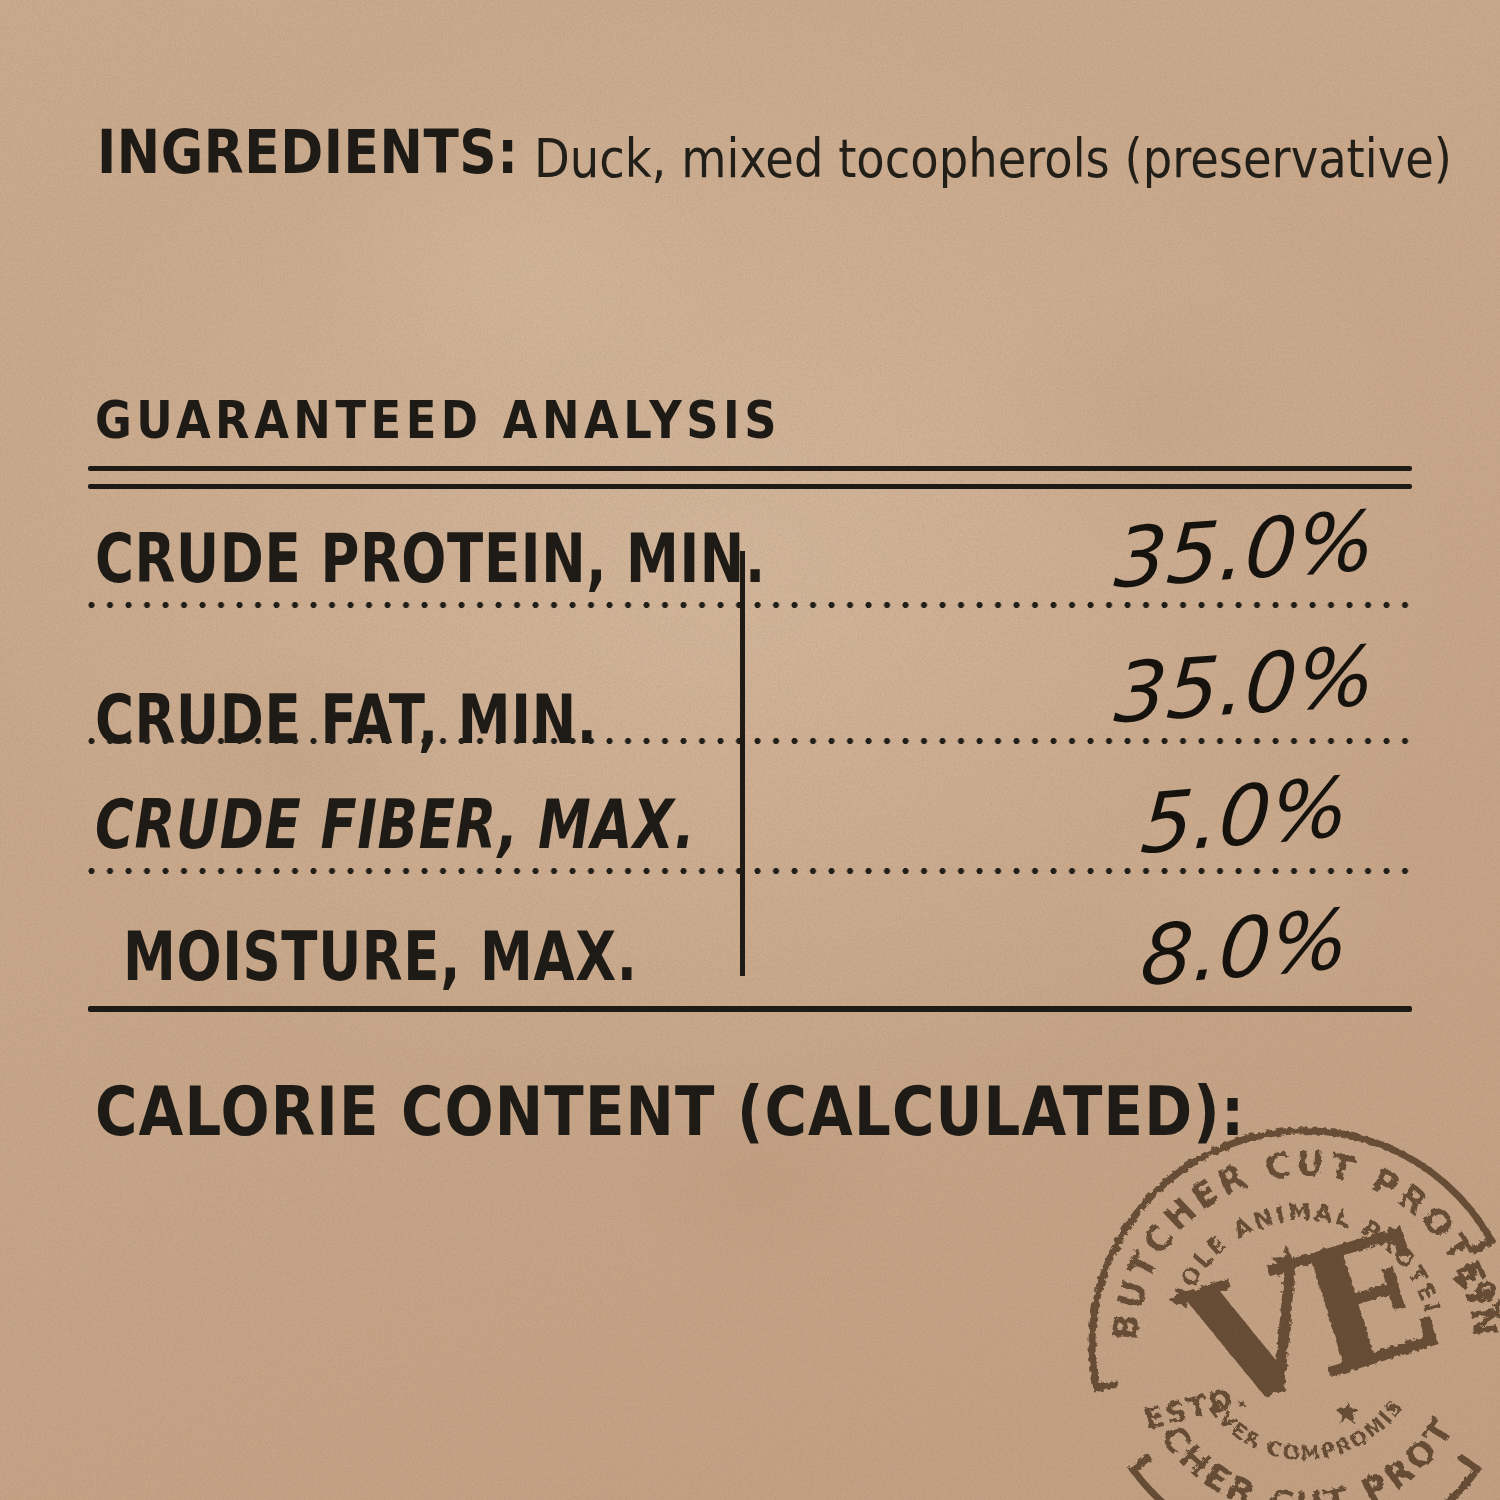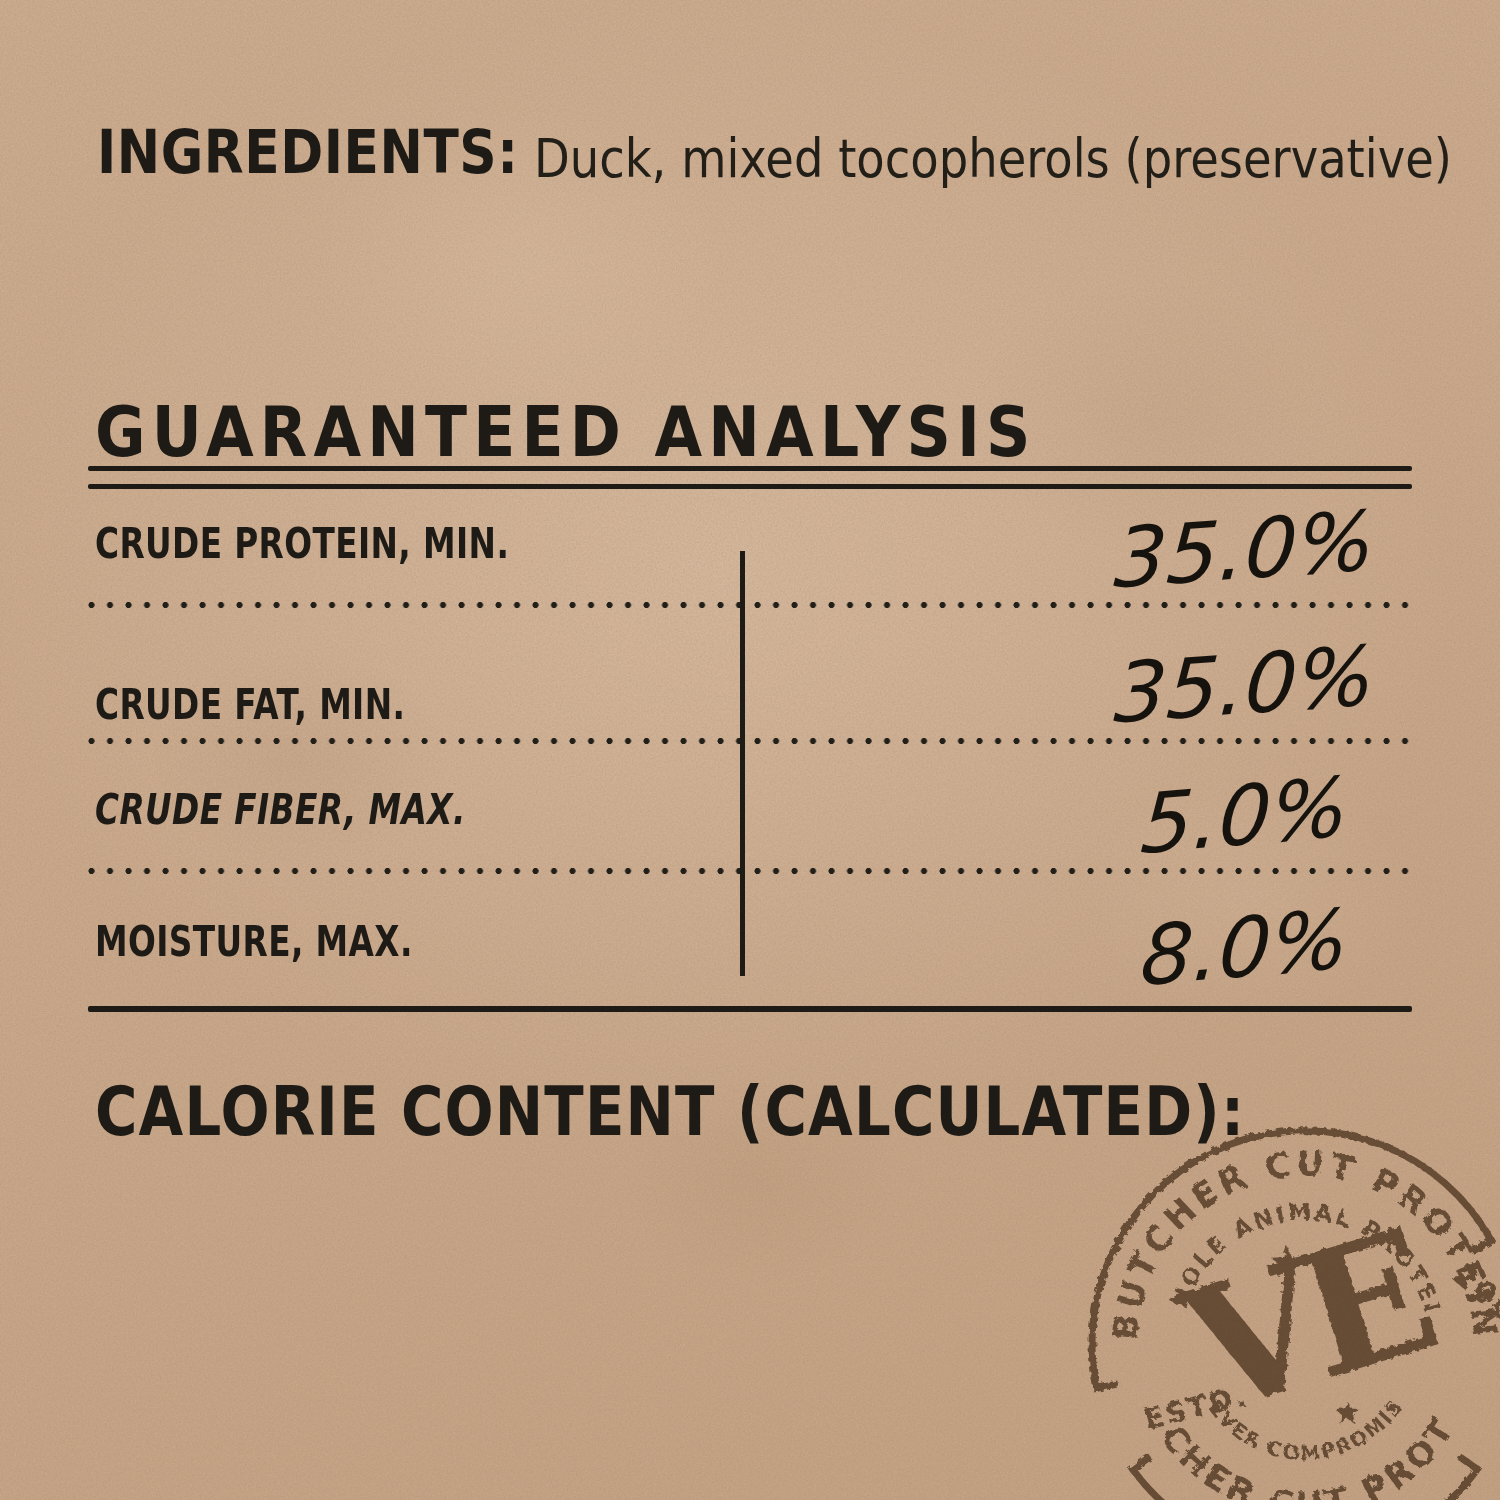--- a/index.html
+++ b/index.html
@@ -28,29 +28,29 @@
       radial-gradient(240px 180px at 1250px 900px, rgba(255,235,210,0.08), rgba(255,235,210,0) 70%);
   }
   .noise{position:absolute;left:0;top:0;pointer-events:none;}
   .abs{position:absolute;white-space:nowrap;}
   .cond{display:inline-block;transform-origin:0 50%;}
   .h-bold{font-weight:800;letter-spacing:0.01em;}
   .ing-label{left:97px;top:116px;font-size:61px;}
   .ing-label .cond{transform:scaleX(0.85);}
   .ing-text{left:534px;top:127px;font-size:54px;font-weight:400;color:#221e18;}
   .ing-text .cond{transform:scaleX(0.86);letter-spacing:0;}
-  .ga-title{left:95px;top:391px;font-size:70px;}
+  .ga-title{left:95px;top:391px;font-size:51px;}
   .ga-title .cond{transform:scaleX(0.88);letter-spacing:0.10em;}
   .rule{position:absolute;left:88px;width:1324px;background:var(--ink);border-radius:2px;}
   .rule.r1{top:466px;height:5px;}
   .rule.r2{top:484px;height:5px;}
   .rule.rbottom{top:1006px;height:6px;}
-  .row-label{left:95px;font-size:42px;font-weight:800;}
+  .row-label{left:95px;font-size:68px;font-weight:800;}
   .row-label .cond{transform:scaleX(0.78);letter-spacing:0.012em;}
-  .rl1{top:519px;} .rl2{top:680px;} .rl3{top:785px;font-style:italic;} .rl4{top:917px;}
+  .rl1{top:519px;} .rl2{top:680px;} .rl3{top:785px;font-style:italic;} .rl4{top:917px;margin-left:28px;}
   .row-value{
     left:1030px;width:430px;text-align:center;font-size:82px;font-weight:500;
     font-style:italic;font-family:"DejaVu Sans",sans-serif;
     transform:rotate(-4deg) skewX(-8deg);color:#16130e;
   }
   .rv1{top:502px;} .rv2{top:637px;} .rv3{top:768px;transform:rotate(-5deg) skewX(-9deg);} .rv4{top:900px;transform:rotate(-5deg) skewX(-9deg);}
   .dotted{
     position:absolute;left:88px;width:1324px;height:8px;
     background-image:radial-gradient(circle at 3.5px 4px, #221f19 2.7px, rgba(0,0,0,0) 3.4px);
     background-size:18.5px 8px;background-repeat:repeat-x;

